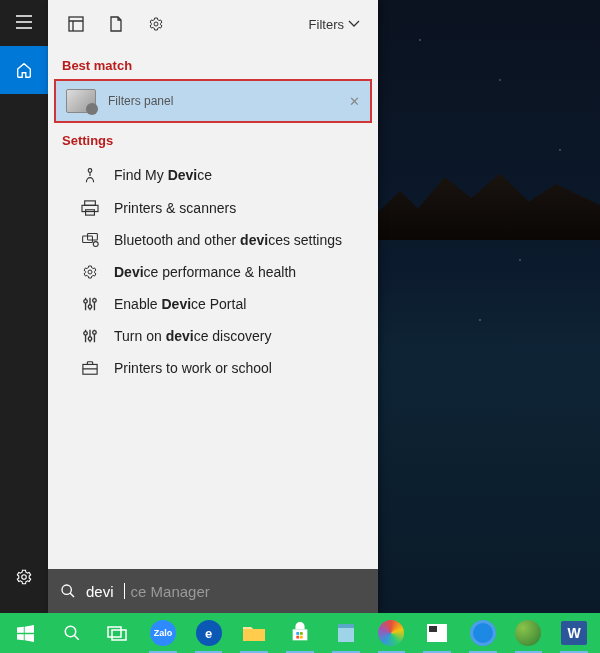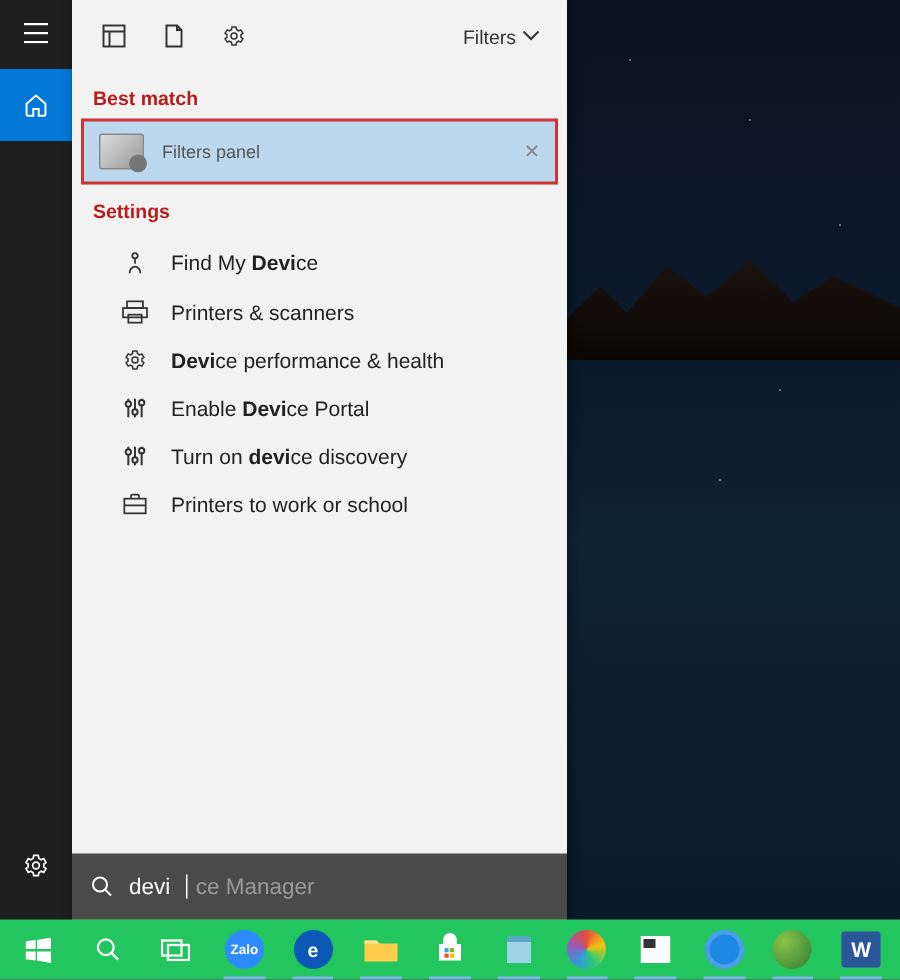--- a/index.html
+++ b/index.html
@@ -160,20 +160,30 @@
           <svg width="18" height="16" viewBox="0 0 20 18" fill="none" stroke="#333" stroke-width="1.3">
             <rect x="4" y="1" width="12" height="5"></rect>
             <rect x="1" y="6" width="18" height="7"></rect>
             <rect x="5" y="11" width="10" height="6"></rect>
           </svg>
         </span>
         <span>Printers &amp; scanners</span>
       </div>
       <div class="item">
         <span class="ic">
+          <svg width="18" height="16" viewBox="0 0 22 18" fill="none" stroke="#333" stroke-width="1.3">
+            <rect x="2" y="4" width="12" height="8" rx="1"></rect>
+            <rect x="8" y="1" width="12" height="8" rx="1"></rect>
+            <circle cx="18" cy="14" r="3"></circle>
+          </svg>
+        </span>
+        <span>Bluetooth and other <b>devi</b>ces settings</span>
+      </div>
+      <div class="item">
+        <span class="ic">
           <svg width="16" height="16" viewBox="0 0 24 24" fill="none" stroke="#333" stroke-width="1.5">
             <circle cx="12" cy="12" r="3"></circle>
             <path d="M19 12a7 7 0 0 0-.1-1.2l2-1.5-2-3.4-2.3 1a7 7 0 0 0-2-1.2L14 3h-4l-.6 2.7a7 7 0 0 0-2 1.2l-2.3-1-2 3.4 2 1.5A7 7 0 0 0 5 12a7 7 0 0 0 .1 1.2l-2 1.5 2 3.4 2.3-1a7 7 0 0 0 2 1.2L10 21h4l.6-2.7a7 7 0 0 0 2-1.2l2.3 1 2-3.4-2-1.5c.07-.4.1-.8.1-1.2z"></path>
           </svg>
         </span>
         <span><b>Devi</b>ce performance &amp; health</span>
       </div>
       <div class="item">
         <span class="ic">
           <svg width="16" height="16" viewBox="0 0 18 18" fill="none" stroke="#333" stroke-width="1.5">

